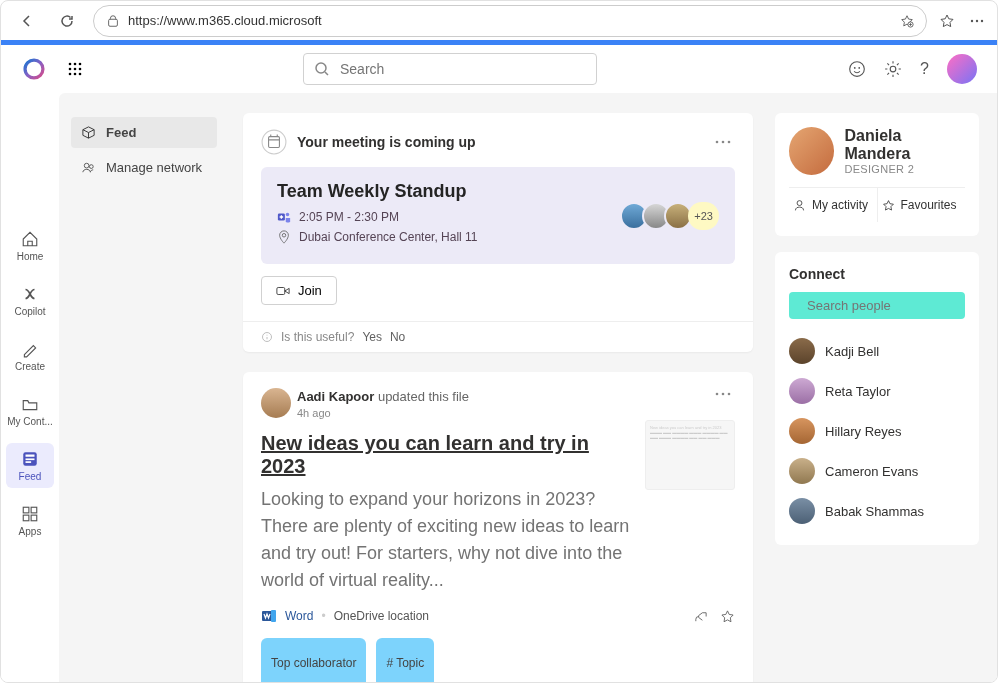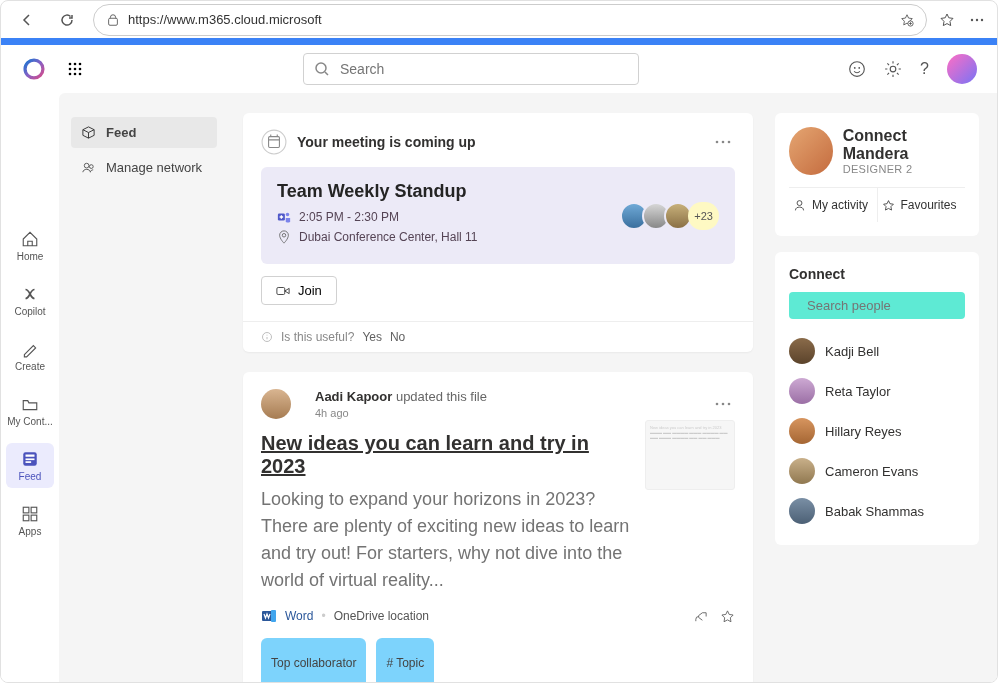--- a/index.html
+++ b/index.html
@@ -1,29 +1,29 @@
 <!DOCTYPE html>
 <html><head>
   <meta charset="utf-8">
   <style>
     * { box-sizing: border-box; margin: 0; padding: 0; }
     body { font-family: "Segoe UI", -apple-system, sans-serif; font-size: 14px; color: #323130; background: #fff; width: 998px; height: 683px; overflow: hidden; border: 1px solid #e1e1e1; border-radius: 8px; }
 
     
-    .browser-bar { display: flex; align-items: center; height: 44px; padding: 0 12px; gap: 12px; border-bottom: 7px solid #3b82f6; }
+    .browser-bar { display: flex; align-items: center; height: 44px; padding: 0 12px; gap: 12px; border-bottom: 5px solid #3b82f6; }
     .browser-bar .nav-btn { width: 28px; height: 28px; display: flex; align-items: center; justify-content: center; color: #555; cursor: pointer; border-radius: 4px; }
     .address-bar { flex: 1; display: flex; align-items: center; height: 32px; border: 1px solid #ccc; border-radius: 16px; padding: 0 12px; gap: 8px; }
     .address-bar input { border: none; outline: none; flex: 1; font-size: 13px; color: #333; }
     .address-icons { display: flex; gap: 14px; color: #555; }
 
     
     .app-header { display: flex; align-items: center; height: 48px; padding: 0 20px; gap: 18px; }
     .logo { width: 26px; height: 26px; }
     .waffle { width: 20px; height: 20px; color: #555; cursor: pointer; display:flex; align-items:center; justify-content:center;}
-    .search-box { margin-left: 200px; width: 336px; height: 32px; border: 1px solid #d1d1d1; border-radius: 4px; display: flex; align-items: center; padding: 0 10px; gap: 10px; color: #666; }
+    .search-box { margin-left: 200px; width: 294px; height: 32px; border: 1px solid #d1d1d1; border-radius: 4px; display: flex; align-items: center; padding: 0 10px; gap: 10px; color: #666; }
     .search-box input { border: none; outline: none; flex: 1; font-size: 14px; }
     .header-right { margin-left: auto; display: flex; align-items: center; gap: 18px; color: #555; }
     .avatar-small { width: 30px; height: 30px; border-radius: 50%; background: linear-gradient(135deg, #ff6ec4, #7873f5); }
 
     
     .main-wrap { display: flex; height: calc(100% - 92px); }
     .left-rail { width: 58px; background: #fff; display: flex; flex-direction: column; align-items: center; padding-top: 130px; }
     .rail-item { width: 48px; display: flex; flex-direction: column; align-items: center; gap: 2px; padding: 6px 0; border-radius: 6px; cursor: pointer; margin-bottom: 10px; }
     .rail-item.active { background: #ebebfd; }
     .rail-item .ri-label { font-size: 10px; color: #555; }
@@ -45,21 +45,21 @@
     .meeting-banner { background: #eceaf7; border-radius: 6px; padding: 14px 16px; margin-top: 12px; display: flex; justify-content: space-between; }
     .meeting-title { font-size: 18px; font-weight: 700; color: #242424; margin-bottom: 8px; }
     .meeting-meta { display: flex; align-items: center; gap: 8px; font-size: 12px; color: #545; margin-bottom: 6px; }
     .meeting-avs { display: flex; align-items: center; gap: -8px; }
     .av { width: 28px; height: 28px; border-radius: 50%; border: 2px solid #eceaf7; margin-left: -6px; object-fit: cover; background:#888;}
     .av-bubble { background: #fef9c3; color: #555; font-size: 11px; display: flex; align-items: center; justify-content: center; padding: 0 6px; height: 28px; border-radius: 14px; margin-left: -4px; }
     .btn-join { margin-top: 12px; display: inline-flex; align-items: center; gap: 8px; border: 1px solid #d1d1d1; background: #fff; border-radius: 4px; padding: 6px 14px; font-size: 13px; cursor: pointer; }
     .card-foot { border-top: 1px solid #eee; padding: 8px 18px; display: flex; align-items: center; gap: 8px; font-size: 12px; color: #888; }
     .foot-link { color: #616161; cursor: pointer; }
 
-    .post-card .author-row { display: flex; align-items: center; gap: 24px; }
+    .post-card .author-row { display: flex; align-items: flex-start; gap: 6px; }
     .post-author-av { width: 30px; height: 30px; border-radius: 50%; background: #c7a98a; }
     .post-title { font-size: 20px; font-weight: 700; margin: 12px 0 8px; text-decoration: underline; }
     .post-body { display: flex; gap: 14px; }
     .post-excerpt { flex: 1; font-size: 18px; color: #737373; line-height: 1.5; }
     .doc-thumb { width: 90px; height: 70px; background: #f6f6f6; border: 1px solid #eee; border-radius: 3px; font-size:4px; color:#ccc; padding:4px; overflow:hidden;}
     .file-row { display: flex; align-items: center; gap: 8px; font-size: 12px; margin-top: 14px; color: #555; }
     .file-actions { margin-left: auto; display: flex; gap: 12px; color: #666; }
     .chips { display: flex; gap: 10px; margin-top: 14px; }
     .chip { font-size: 12px; background: #7dd3fc; border-radius: 6px; padding: 18px 10px; cursor: pointer; color: #444; }
 
@@ -372,21 +372,21 @@
         </div>
       </div>
 
     </div>
 
     <div class="right-col">
       <div class="profile-card">
         <div class="profile-top">
           <div class="profile-av"></div>
           <div>
-            <div class="profile-name">Connect Mandera</div>
+            <div class="profile-name">Daniela Mandera</div>
             <div class="profile-role">DESIGNER 2</div>
           </div>
         </div>
         <div class="profile-actions">
           <div class="pa-item">
             <svg width="13" height="13" viewBox="0 0 16 16">
                 <circle cx="8" cy="5" r="3" stroke="#333" fill="none"></circle>
                 <path d="M3 14c0-3 2.5-4 5-4s5 1 5 4" stroke="#333" fill="none"></path>
               </svg>
             <span>My activity</span>

